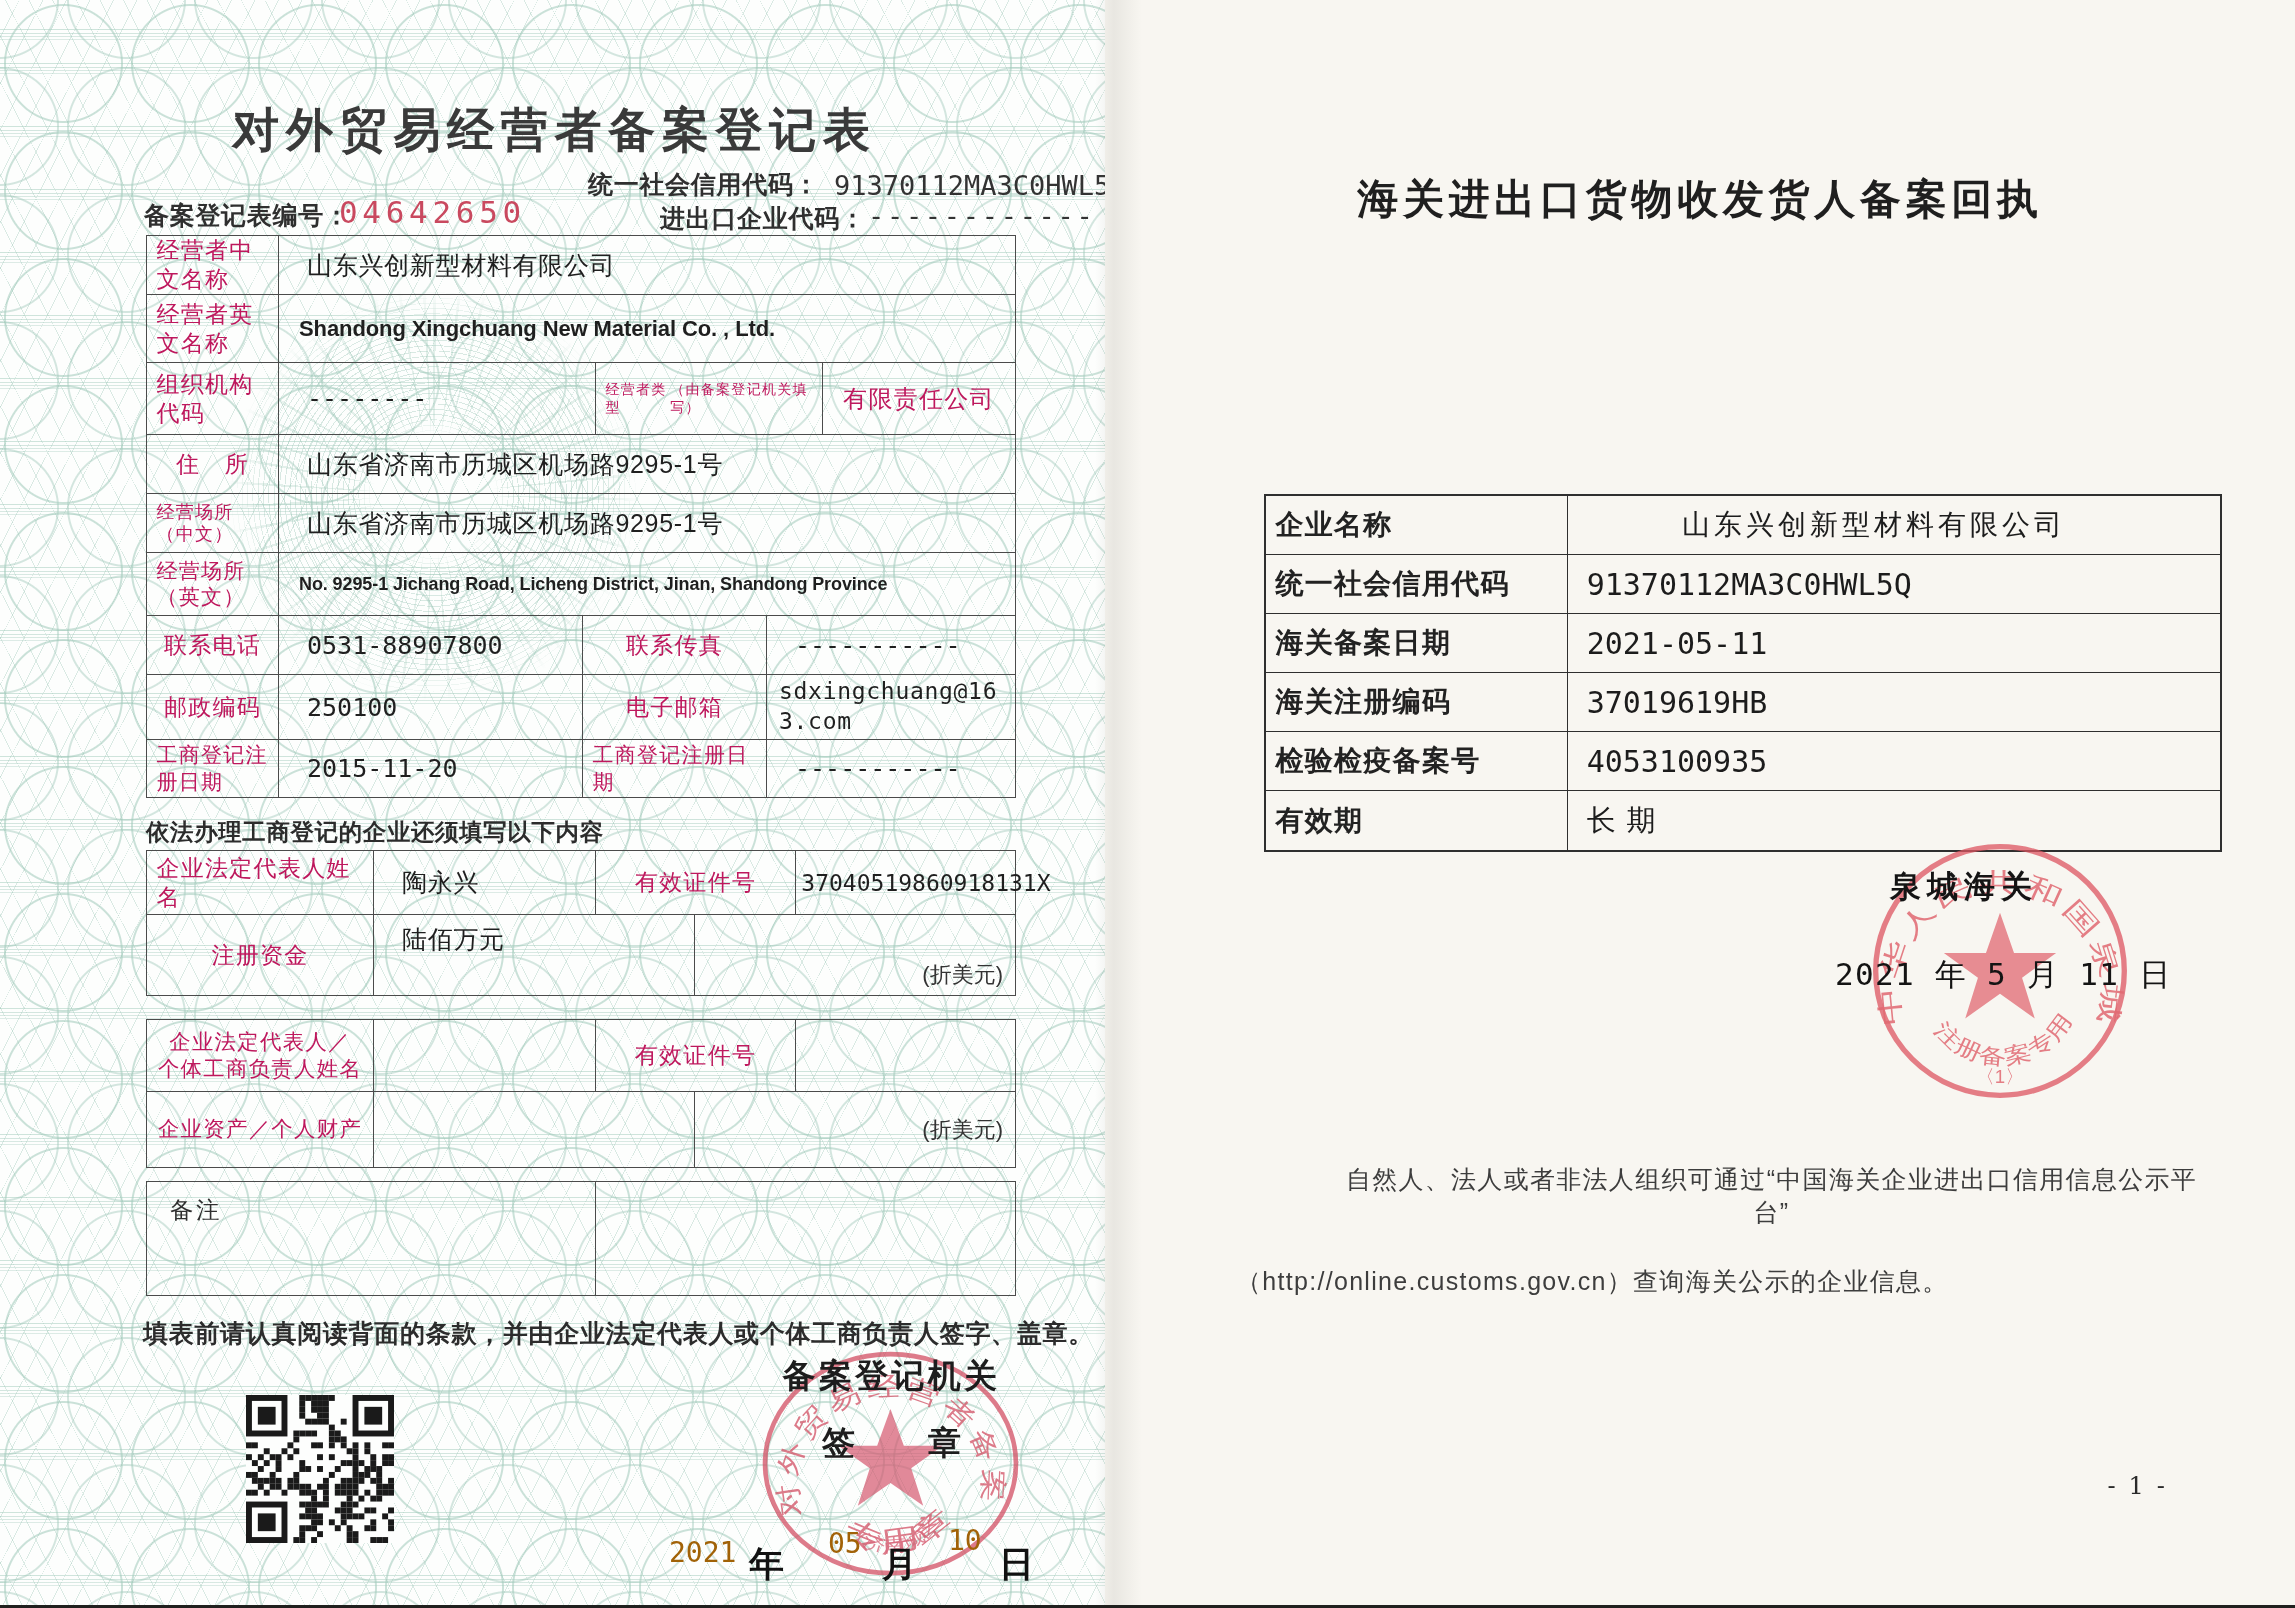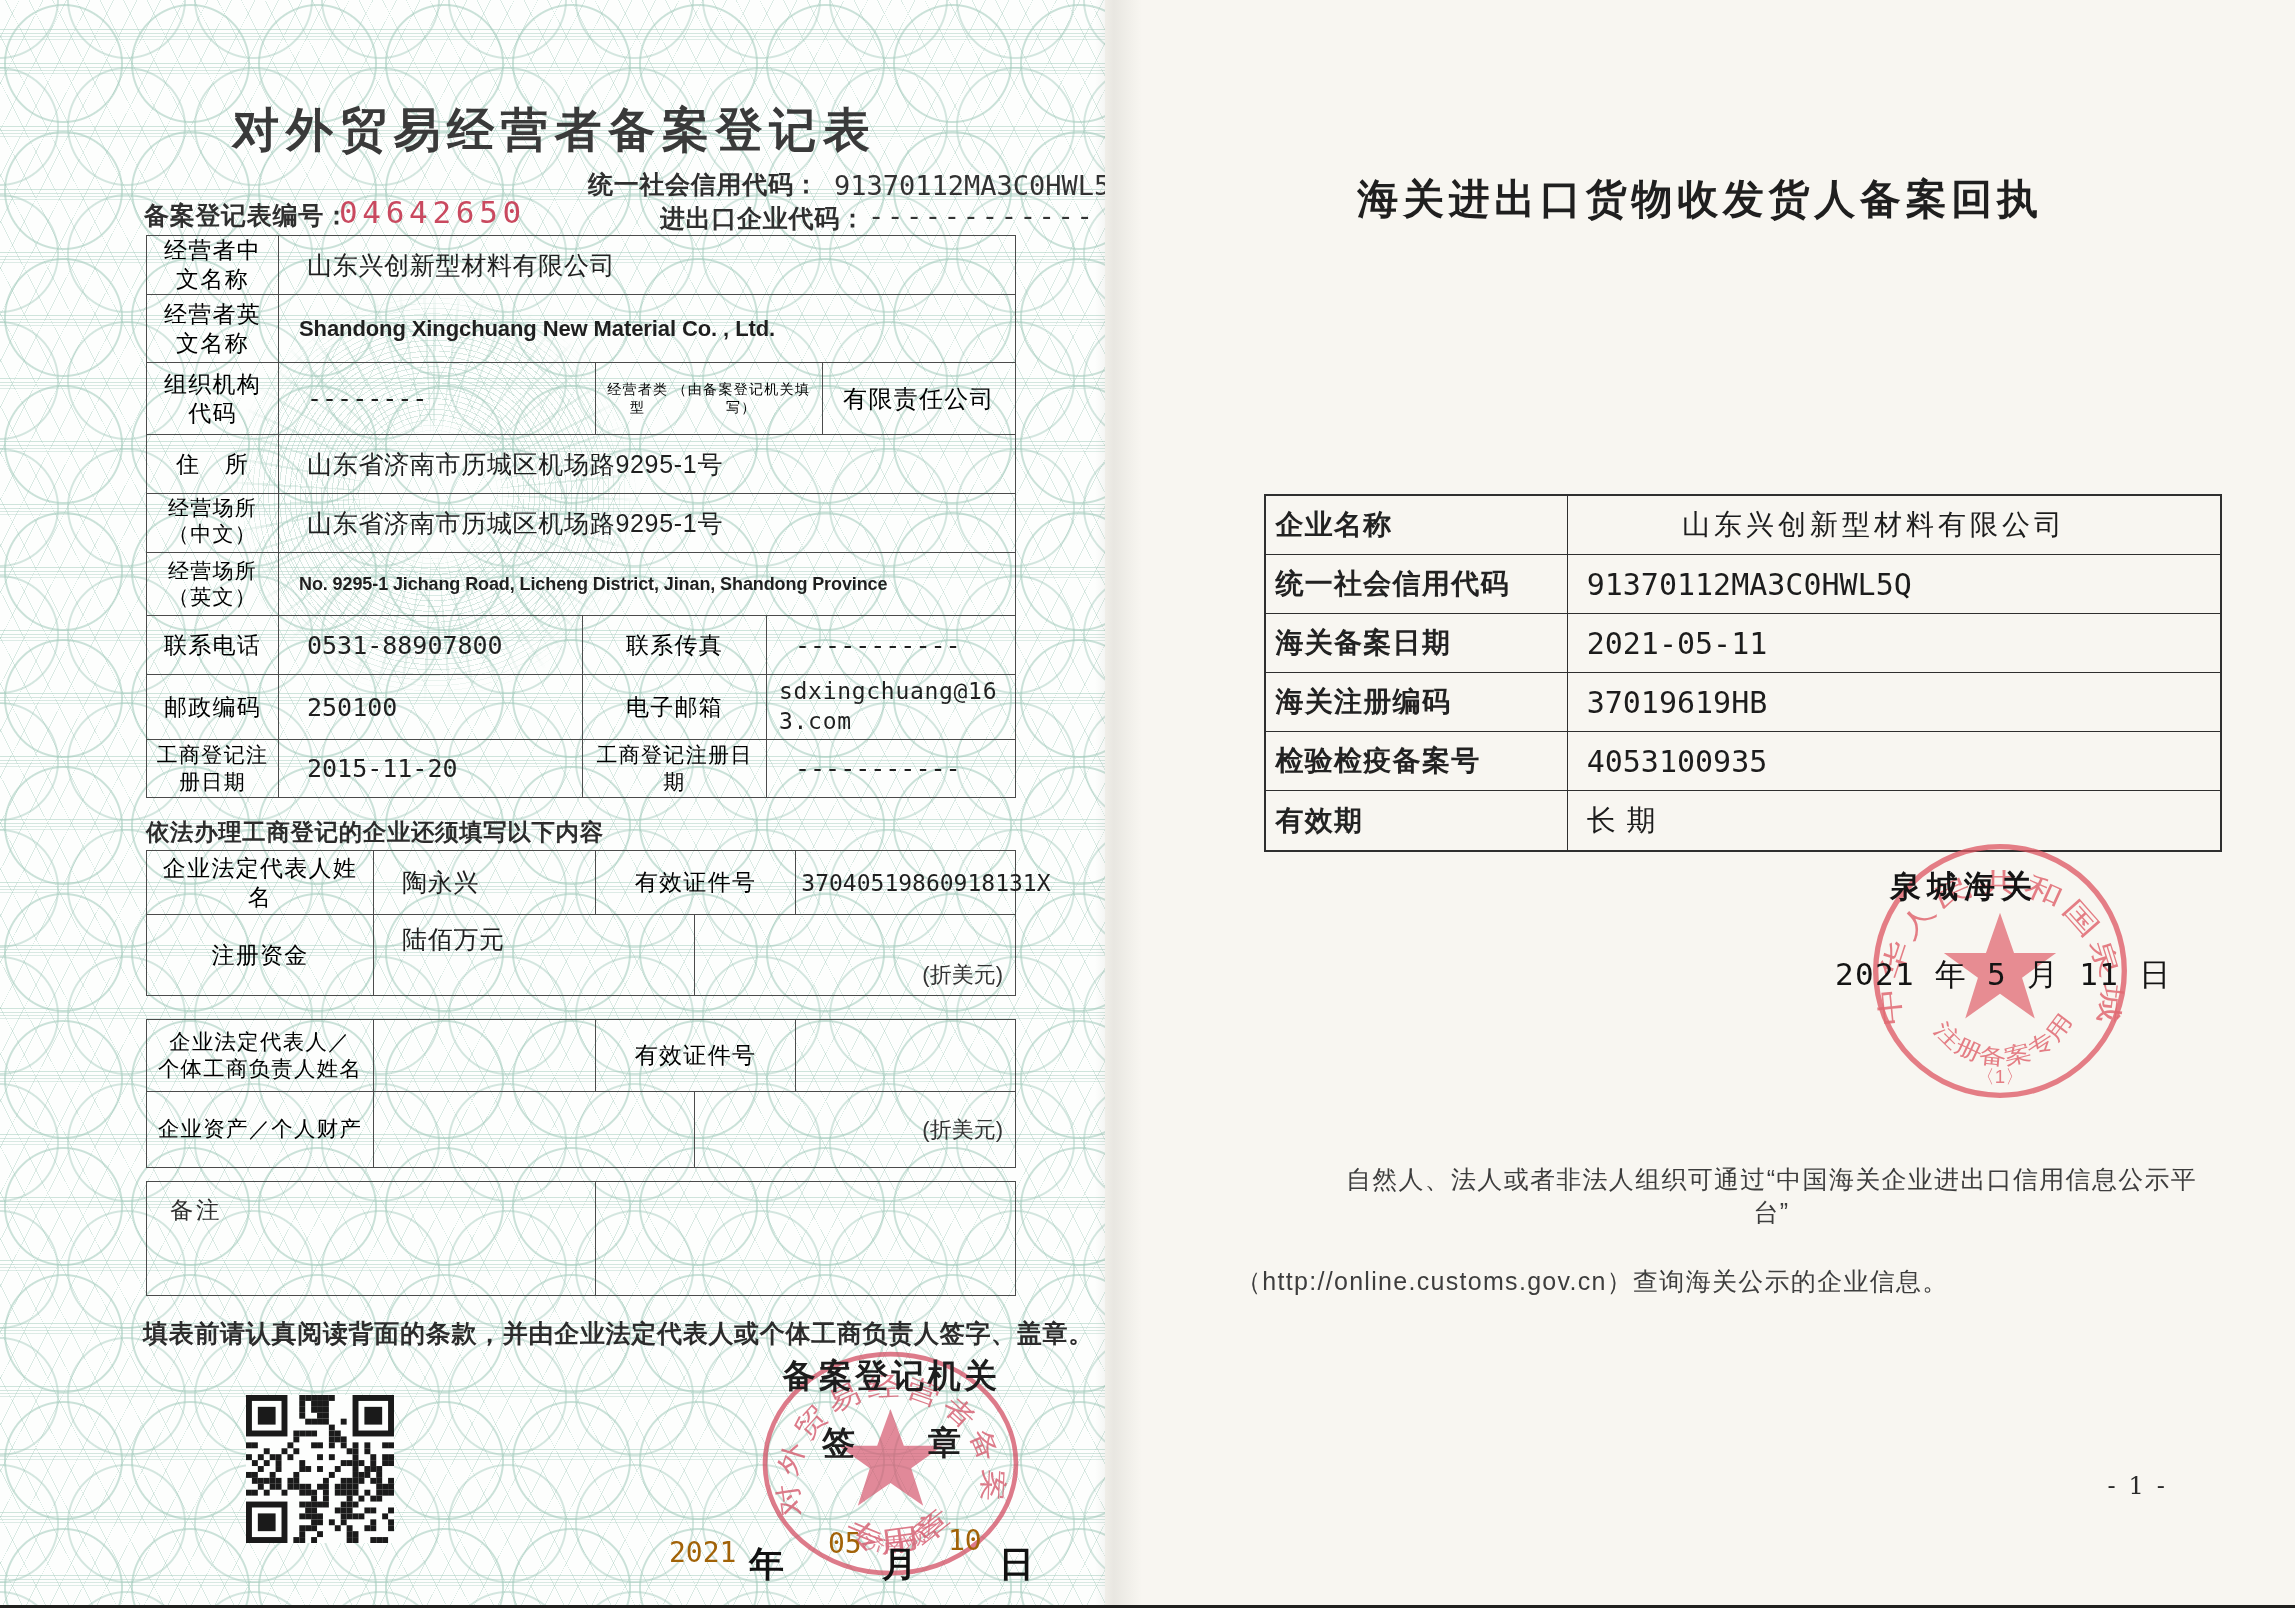--- a/index.html
+++ b/index.html
@@ -36,21 +36,21 @@
     font-size:47px;font-weight:bold;letter-spacing:6.7px;color:#3a3a3a;}
   .hdr-label{position:absolute;font-size:25px;font-weight:bold;color:#2f2f2f;letter-spacing:0.7px;}
   .hdr-mono{position:absolute;font-family:"DejaVu Sans Mono",monospace;font-size:27px;color:#333;}
   .form-no-val{position:absolute;font-family:"DejaVu Sans Mono",monospace;font-size:31px;color:#c9495f;letter-spacing:4.7px;}
   
   .tbl{position:absolute;left:146px;width:870px;border:1.7px solid #4b4b4b;box-sizing:border-box;background:transparent;}
   .tr{display:flex;border-bottom:1.3px solid #4b4b4b;box-sizing:border-box;}
   .tr:last-child{border-bottom:none;}
   .td{border-right:1.3px solid #4b4b4b;box-sizing:border-box;display:flex;align-items:center;padding:4px 9.4px;}
   .td:last-child{border-right:none;}
-  .lblc{justify-content:center;text-align:center;font-size:23px;color:#000000;letter-spacing:1.3px;line-height:1.25;}
+  .lblc{justify-content:center;text-align:left;font-size:23px;color:#be185d;letter-spacing:1.3px;line-height:1.25;}
   .valc{justify-content:flex-start;font-size:25px;color:#1f1f1f;letter-spacing:0.7px;padding-left:28px;}
   .mono{font-family:"DejaVu Sans Mono",monospace;font-size:25px;letter-spacing:0;}
   .w-lbl{width:132px;flex:none;}
   .w-val1{width:304px;flex:none;}
   .w-lbl2{width:184px;flex:none;}
   .flex1{flex:1;min-width:0;}
   .eng{font-weight:bold;font-size:18px;letter-spacing:-0.1px;padding-left:20px;}
   .email{font-family:"DejaVu Sans Mono",monospace;font-size:23px;word-break:break-all;line-height:1.3;padding-left:12px;}
   .sec-head{position:absolute;left:146px;font-size:23.4px;font-weight:bold;color:#2c2c2c;letter-spacing:0.7px;}
   .usd-br{align-items:flex-end;justify-content:flex-end;font-size:22px;color:#333;padding:5.3px 12px;}
@@ -129,21 +129,21 @@
         <span>经营者类型</span>
         <span>（由备案登记机关填写）</span>
       </div>
       <div class="td lblc flex1" style="font-size:24px;">有限责任公司</div>
     </div>
     <div class="tr" style="height:59px;">
       <div class="td lblc w-lbl">住　所</div>
       <div class="td valc flex1">山东省济南市历城区机场路9295-1号</div>
     </div>
     <div class="tr" style="height:59px;">
-      <div class="td lblc w-lbl" style="font-size:21px;font-family:Liberation Mono, monospace;">经营场所（中文）</div>
+      <div class="td lblc w-lbl" style="font-size:18px;">经营场所（中文）</div>
       <div class="td valc flex1">山东省济南市历城区机场路9295-1号</div>
     </div>
     <div class="tr" style="height:63px;">
       <div class="td lblc w-lbl" style="font-size:21px;">经营场所（英文）</div>
       <div class="td valc flex1 eng">No. 9295-1 Jichang Road, Licheng District, Jinan, Shandong Province</div>
     </div>
     <div class="tr" style="height:59px;">
       <div class="td lblc w-lbl">联系电话</div>
       <div class="td valc mono w-val1">0531-88907800</div>
       <div class="td lblc w-lbl2">联系传真</div>

